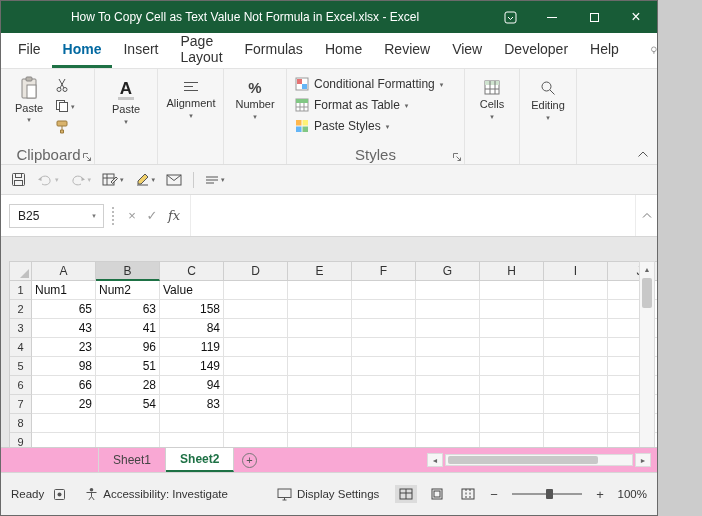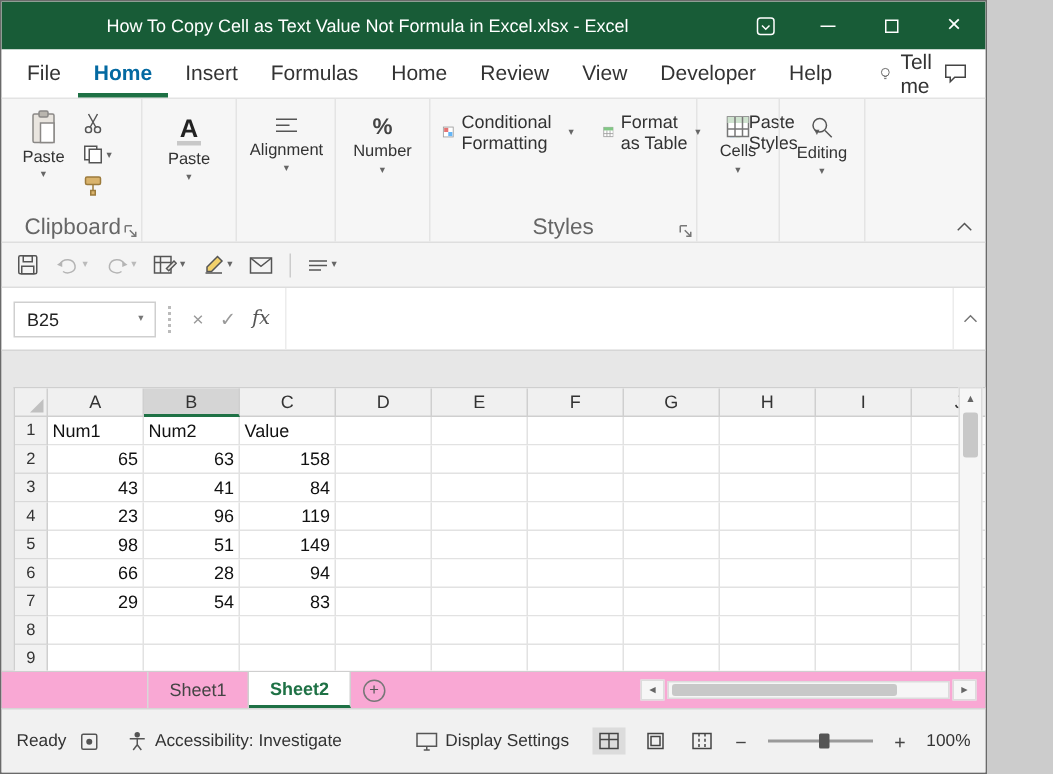--- a/index.html
+++ b/index.html
@@ -27,21 +27,21 @@
   .rgroup{position:relative;border-right:1px solid #e4e4e4;display:flex;flex-direction:column;padding:3px 4px 14px 4px}
   .grp-label{position:absolute;bottom:1px;left:0;right:0;text-align:center;font-size:15px;color:#666}
   .launcher{position:absolute;right:2px;bottom:2px}
   .clip-body{display:flex;gap:2px}
   .pastebtn{width:44px;display:flex;flex-direction:column;align-items:center;gap:2px;padding-top:4px;font-size:11px;color:#333}
   .minicol{display:flex;flex-direction:column;gap:3px;padding-top:4px}
   .minibtn{height:18px;display:flex;align-items:center;gap:2px;padding:0 2px}
   .bigbtn{width:54px;display:flex;flex-direction:column;align-items:center;gap:3px;padding-top:8px;font-size:11px;color:#333}
   .fontA{font-size:17px;font-weight:bold;color:#222;line-height:1;border-bottom:3px solid #c8c8c8;padding:0 2px}
   .pct{font-size:15px;font-weight:bold;color:#444;line-height:1}
-  .styles-rows{display:flex;flex-direction:row;gap:11px;padding-top:2px}
+  .styles-rows{display:flex;flex-direction:column;gap:1px;padding-top:2px}
   .style-row{display:flex;align-items:center;gap:5px;font-size:12px;color:#333;padding:3px 4px}
   .dd{font-size:7px;color:#666;line-height:1}
   .ribbon-collapse{position:absolute;right:8px;bottom:6px}
 
   
   .qat{flex:0 0 30px;background:#f4f4f4;border-bottom:1px solid #ddd;display:flex;align-items:center;gap:11px;padding:0 10px;color:#555}
   .qbtn{display:flex;align-items:center;gap:2px}
   .qsep{width:1px;height:16px;background:#ccc}
   .disabled{opacity:.4}
 
@@ -120,20 +120,21 @@
       </div>
     <div class="tbtn">
         <span class="closeg">×</span>
       </div>
   </div>
 
   <div class="tabrow">
     <div class="tab">File</div>
     <div class="tab active">Home</div>
     <div class="tab">Insert</div>
+    <div class="tab">Page Layout</div>
     <div class="tab">Formulas</div>
     <div class="tab">Home</div>
     <div class="tab">Review</div>
     <div class="tab">View</div>
     <div class="tab">Developer</div>
     <div class="tab">Help</div>
     <div class="tellme">
       <svg width="13" height="15" viewBox="0 0 13 15">
           <circle cx="6.5" cy="5.5" r="4" fill="none" stroke="#666"></circle>
           <path d="M5 10h3M5.3 12h2.4" stroke="#666" fill="none"></path>

